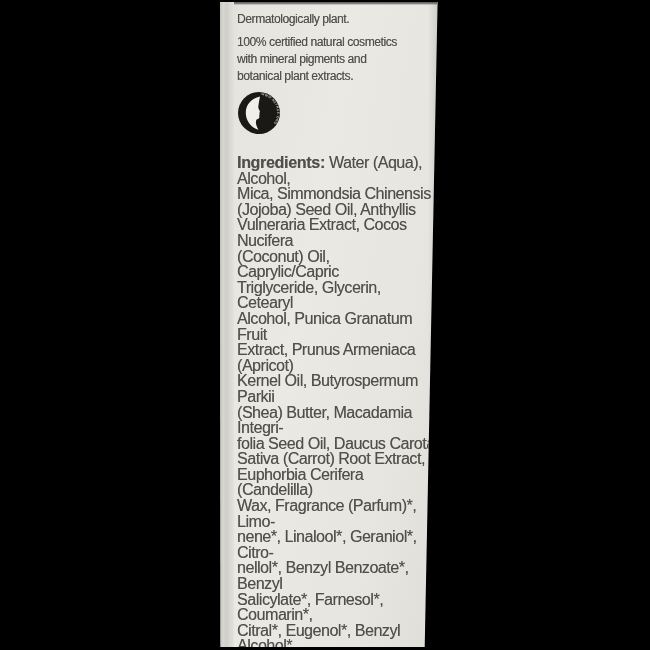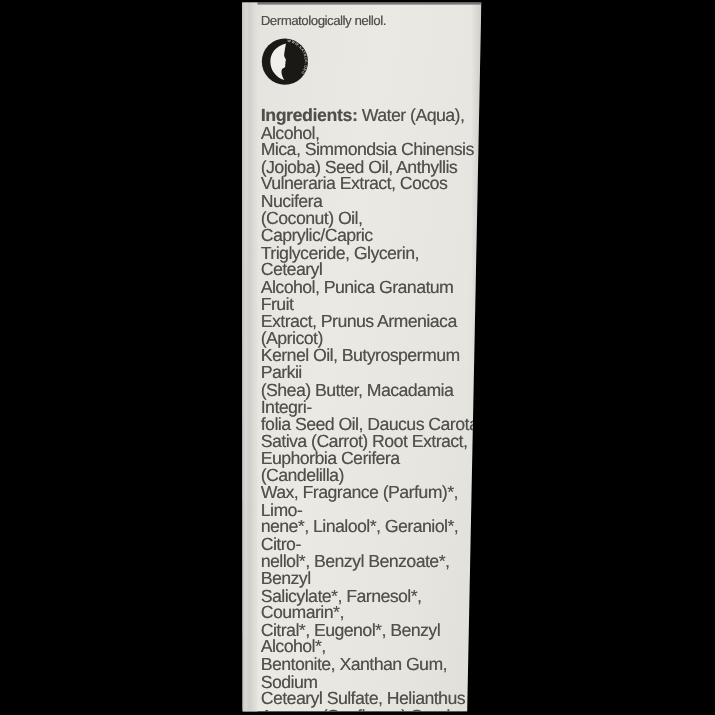--- a/index.html
+++ b/index.html
@@ -86,21 +86,24 @@
 <div class="photo-stage">
 
   <div class="box-panel">
     <div class="box-top-edge"></div>
     <div class="box-left-edge"></div>
     <div class="box-right-shade"></div>
 
     <div class="panel-content">
 
       <div class="claims">
-        <p>Dermatologically nellol.</p>
+        <p>Dermatologically plant.</p>
+        <p>100% certified natural cosmetics
+with mineral pigments and
+botanical plant extracts.</p>
       </div>
 
       <svg class="cert-logo" viewBox="0 0 44 44" aria-hidden="true">
         <circle cx="22" cy="22" r="21" fill="#1a1915"></circle>
         <path d="M23 5.5 C 13 8, 8.5 15, 8.8 22.5 C 9.1 30, 14 36.5, 21.5 38.8
                  C 19 34.5, 18.2 31, 19.6 28.4 C 21.8 27.8, 22.8 26.6, 22.3 25.4
                  C 21.9 24.5, 22.9 23.9, 22.5 22.8 C 22.1 21.8, 23.2 21.3, 22.8 20
                  C 22.4 18.6, 20.9 17.6, 21.4 14.8 C 21.8 12.2, 22.4 8.5, 23 5.5 Z" fill="#f0efe9"></path>
         <defs>
           <path id="natrue-arc" d="M22 3.8 A 18.2 18.2 0 0 1 22 40.2" fill="none"></path>

